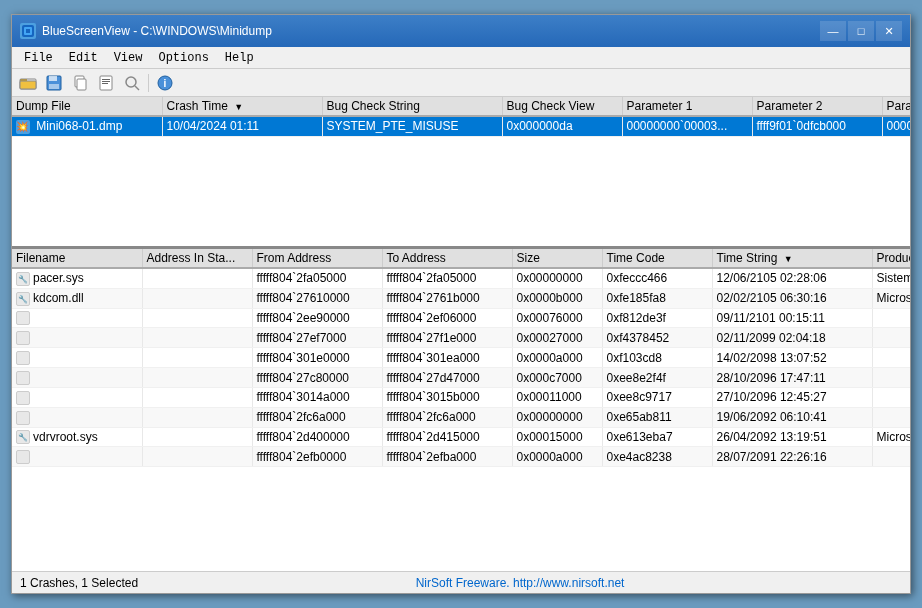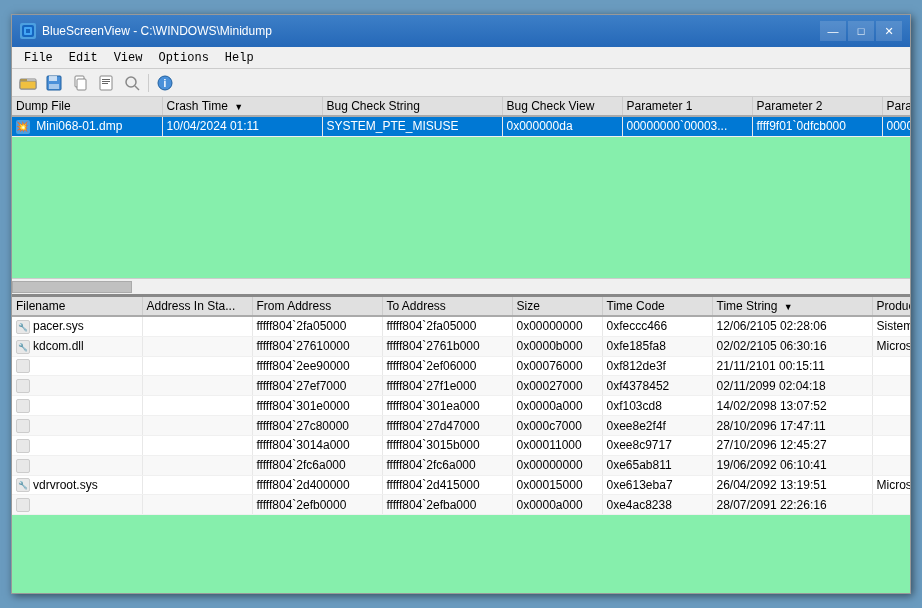--- a/index.html
+++ b/index.html
@@ -10,21 +10,21 @@
       width: 922px;
       height: 608px;
       overflow: hidden;
     }
 
     
     .window {
       width: 900px;
       height: 580px;
       margin: 14px auto;
-      background: #86efac;
+      background: #ffffff;
       border: 1px solid #999;
       box-shadow: 2px 2px 8px rgba(0,0,0,0.5);
       display: flex;
       flex-direction: column;
     }
 
     
     .title-bar {
       background: linear-gradient(to bottom, #3d7fc7, #2568b8);
       color: white;
@@ -122,25 +122,24 @@
     
     .content {
       flex: 1;
       display: flex;
       flex-direction: column;
       overflow: hidden;
     }
 
     
     .upper-pane {
-      height: 200px;
+      height: 152px;
       border-bottom: 3px solid #888;
       overflow: hidden;
       display: flex;
-      flex-direction: column;
       flex-shrink: 0;
     }
 
     
     .lower-pane {
       flex: 1;
       overflow: hidden;
       display: flex;
       flex-direction: row;
     }
@@ -426,21 +425,21 @@
       <td>02/02/2105 06:30:16</td>
       <td>Microsoft</td>
     </tr>
               <tr>
       <td><span class="row-icon-small"></span></td>
       <td></td>
       <td>fffff804`2ee90000</td>
       <td>fffff804`2ef06000</td>
       <td>0x00076000</td>
       <td>0xf812de3f</td>
-      <td>21/11/2101 00:15:11</td>
+      <td>09/11/2101 00:15:11</td>
       <td></td>
     </tr>
               <tr>
       <td><span class="row-icon-small"></span></td>
       <td></td>
       <td>fffff804`27ef7000</td>
       <td>fffff804`27f1e000</td>
       <td>0x00027000</td>
       <td>0xf4378452</td>
       <td>02/11/2099 02:04:18</td>
@@ -510,13 +509,18 @@
         </table>
       </div>
       <div class="hscroll-area">
         <div class="hscroll-track">
           <div class="hscroll-thumb"></div>
         </div>
       </div>
     </div>
   </div>
 
+  <div class="status-bar">
+    <span class="status-left">1 Crashes, 1 Selected</span>
+    <span class="status-center">NirSoft Freeware.  http://www.nirsoft.net</span>
+    <span class="status-right"></span>
+  </div>
 </div>
 
 </body></html>

